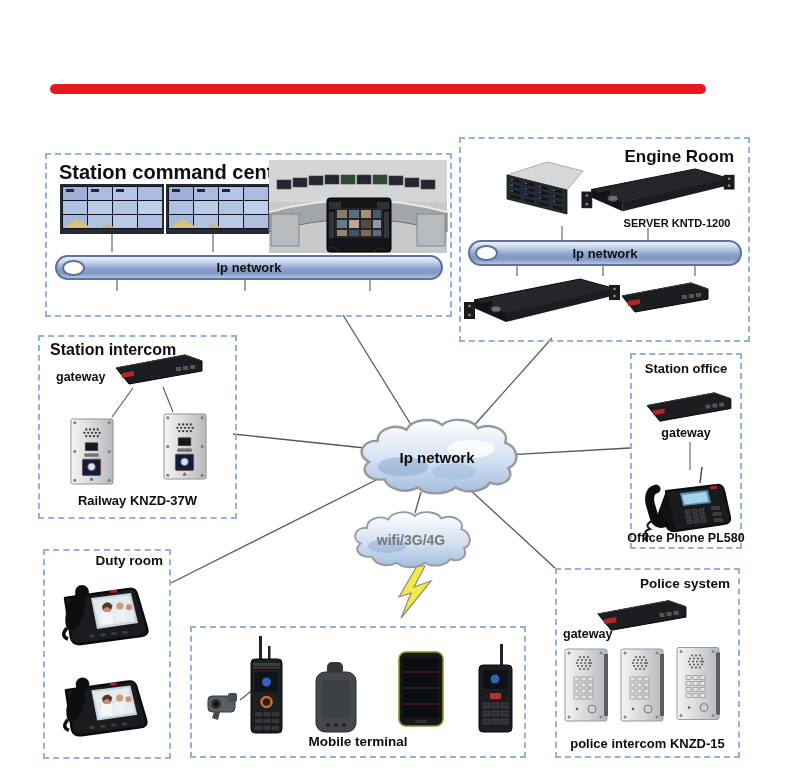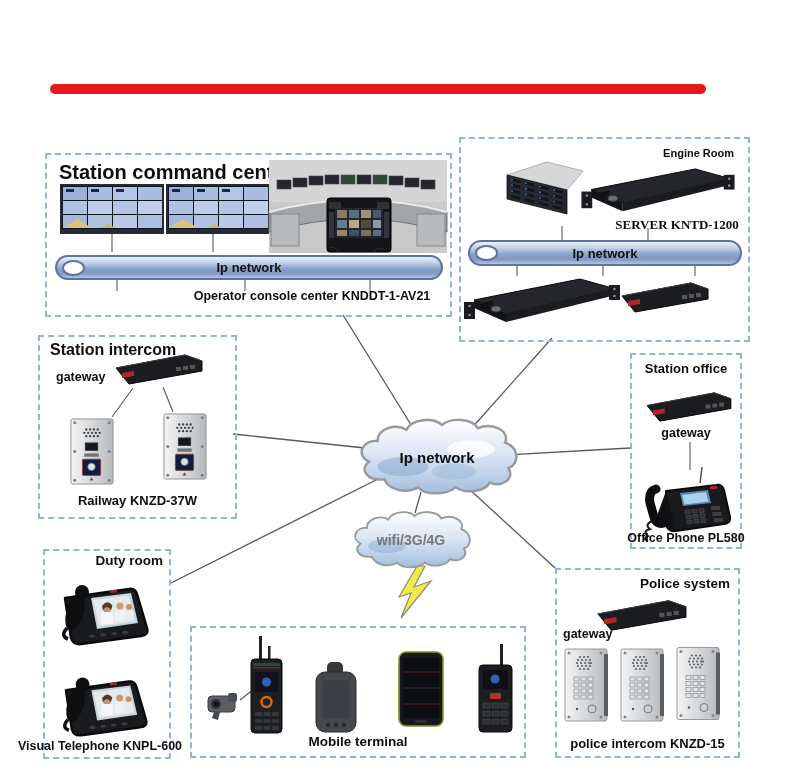--- a/index.html
+++ b/index.html
@@ -259,25 +259,24 @@
       </g>
       <rect x="60" y="42" width="12" height="7" fill="#2e3136"></rect>
         <rect x="108" y="42" width="12" height="7" fill="#2e3136"></rect>
       <rect x="60" y="52" width="5" height="26" fill="#33363b"></rect>
         <rect x="115" y="52" width="5" height="26" fill="#33363b"></rect>
       <path d="M70 92 q-4 -6 -10 -4 M104 92 q6 -6 12 -2" stroke="#2a2b2e" stroke-width="1.2" fill="none"></path>
     </svg>
     <div class="pill" style="left:8px;top:100px;width:384px;height:21px;">
       <span>Ip network</span>
     </div>
-    <div class="lbl" style="left:115px;top:134px;width:300px;text-align:center;font-size:12.5px;">Operator console center KNDDT-1-AV21</div>
   </div>
 
   <div class="box" style="left:459px;top:137px;width:287px;height:201px;z-index:2;">
-    <div class="lbl" style="right:14px;top:8px;font-size:11px;padding-left:36px;">Engine Room</div>
+    <div class="lbl" style="right:14px;top:8px;font-size:17px;padding-left:36px;">Engine Room</div>
     <svg class="dev" style="left:44px;top:18px;" width="80" height="58" viewBox="0 0 80 58">
       <polygon points="2,18 42,5 78,14 62,33" fill="#d5d7d9" stroke="#9a9da0" stroke-width="0.8"></polygon>
       <polygon points="2,18 62,33 62,57 2,42" fill="#23262c" stroke="#101214" stroke-width="0.8"></polygon>
       <g transform="skewY(14)" fill="#14161a" stroke="#3d4149" stroke-width="0.5">
         <rect x="5" y="18.8" width="11" height="4.2"></rect>
           <rect x="19" y="18.8" width="11" height="4.2"></rect>
           <rect x="33" y="18.8" width="11" height="4.2"></rect>
           <rect x="47" y="18.8" width="11" height="4.2"></rect>
         <rect x="5" y="24.4" width="11" height="4.2"></rect>
           <rect x="19" y="24.4" width="11" height="4.2"></rect>
@@ -303,21 +302,21 @@
           <circle cx="49" cy="26.5" r="0.9"></circle>
         <circle cx="7" cy="32.1" r="0.9"></circle>
           <circle cx="21" cy="32.1" r="0.9"></circle>
           <circle cx="35" cy="32.1" r="0.9"></circle>
           <circle cx="49" cy="32.1" r="0.9"></circle>
       </g>
     </svg>
     <svg class="dev" style="left:118px;top:27px;" width="158" height="53">
         <use href="#sym-server1u"></use>
       </svg>
-    <div class="lbl" style="left:150px;top:78px;width:132px;text-align:center;font-size:13px;font-family:Liberation Serif, serif;">SERVER KNTD-1200</div>
+    <div class="lbl" style="left:150px;top:78px;width:132px;text-align:center;font-size:11px;">SERVER KNTD-1200</div>
     <div class="pill" style="left:7px;top:101px;width:270px;height:22px;">
       <span>Ip network</span>
     </div>
     <svg class="dev" style="left:1px;top:137px;" width="160" height="54">
         <use href="#sym-server1u"></use>
       </svg>
     <svg class="dev" style="left:158px;top:140px;" width="92" height="38">
         <use href="#sym-gateway"></use>
       </svg>
   </div>
@@ -389,21 +388,20 @@
   </div>
 
   <div class="box" style="left:43px;top:549px;width:124px;height:206px;z-index:2;">
     <div class="lbl" style="right:6px;top:2px;font-size:13.5px;">Duty room</div>
     <svg class="dev" style="left:10px;top:17px;" width="100" height="84">
         <use href="#sym-visualphone"></use>
       </svg>
     <svg class="dev" style="left:10px;top:110px;" width="100" height="82">
         <use href="#sym-visualphone"></use>
       </svg>
-    <div class="lbl" style="left:-35px;top:188px;width:180px;text-align:center;font-size:12.5px;">Visual Telephone KNPL-600</div>
   </div>
 
   <div class="box" style="left:190px;top:626px;width:332px;height:128px;z-index:2;">
     <svg class="dev" style="left:14px;top:62px;" width="36" height="32" viewBox="0 0 36 32">
       <rect x="2" y="6" width="27" height="16" rx="4" fill="#5b5e63" stroke="#3a3c40"></rect>
       <rect x="22" y="3" width="9" height="9" rx="2" fill="#4a4d52"></rect>
       <circle cx="10" cy="14" r="5" fill="#2e3033"></circle>
         <circle cx="10" cy="14" r="2.5" fill="#101214"></circle>
       <polygon points="8,22 14,22 12,30 6,28" fill="#46484d"></polygon>
     </svg>

